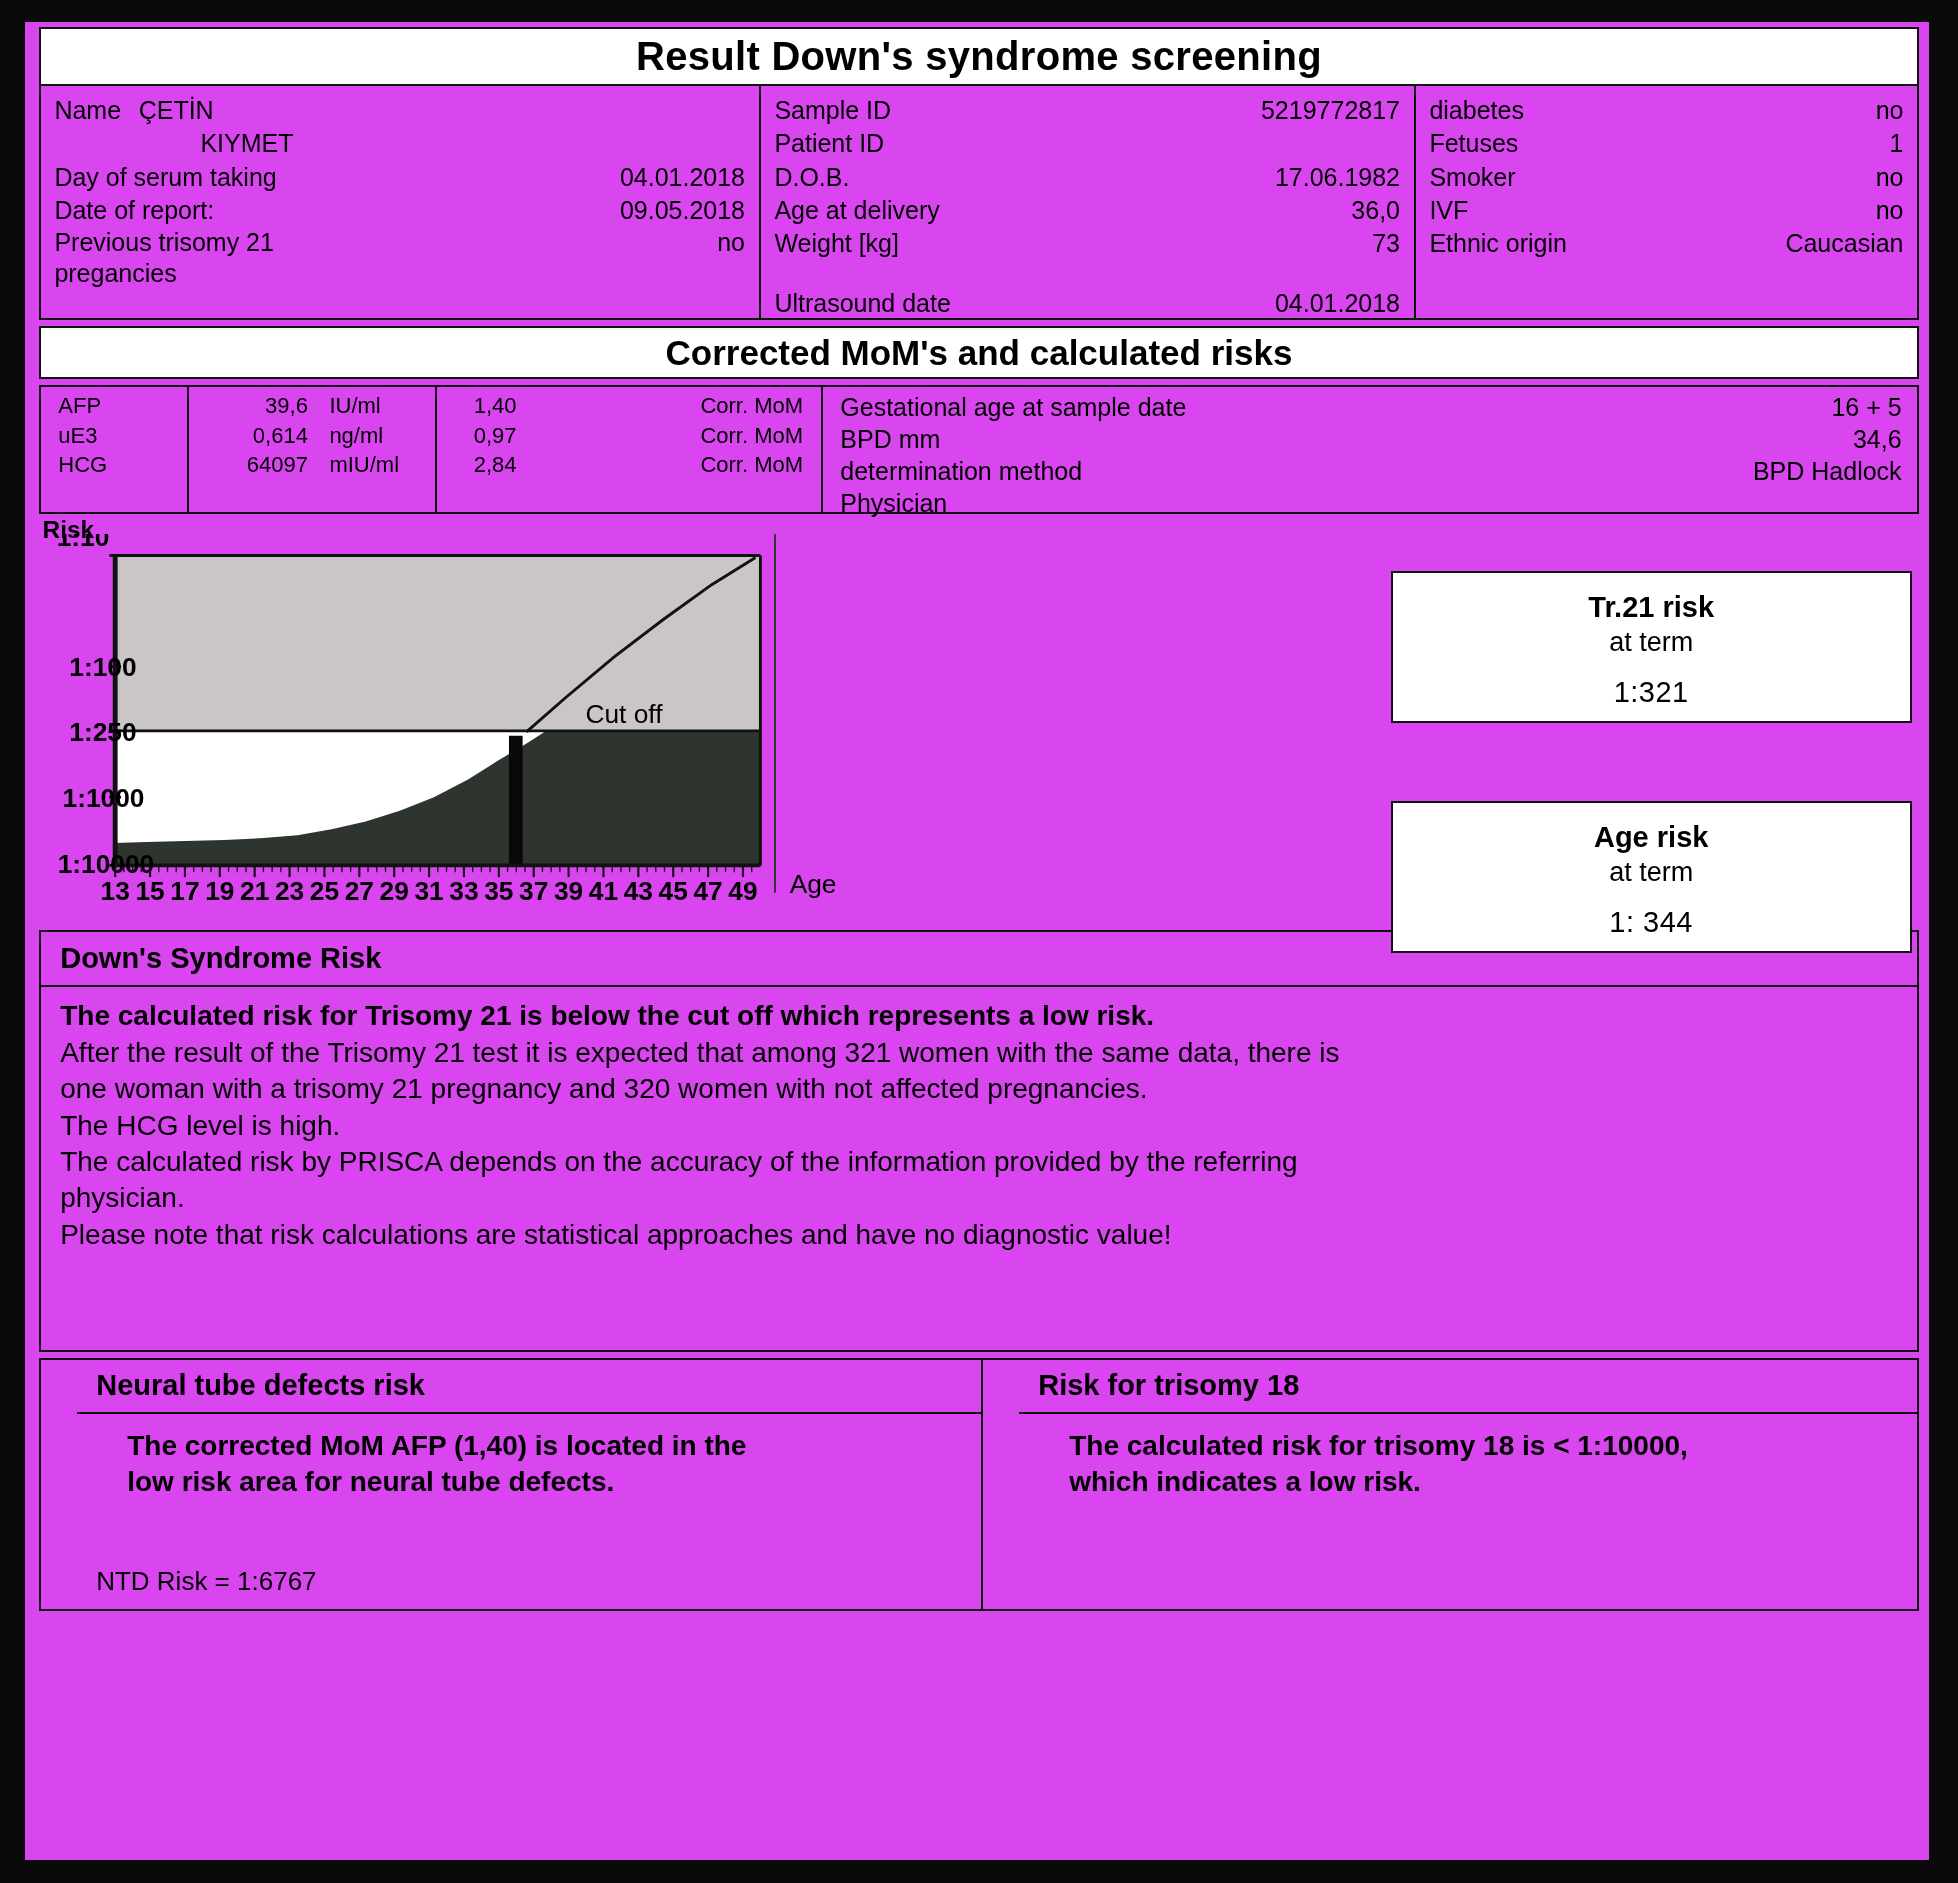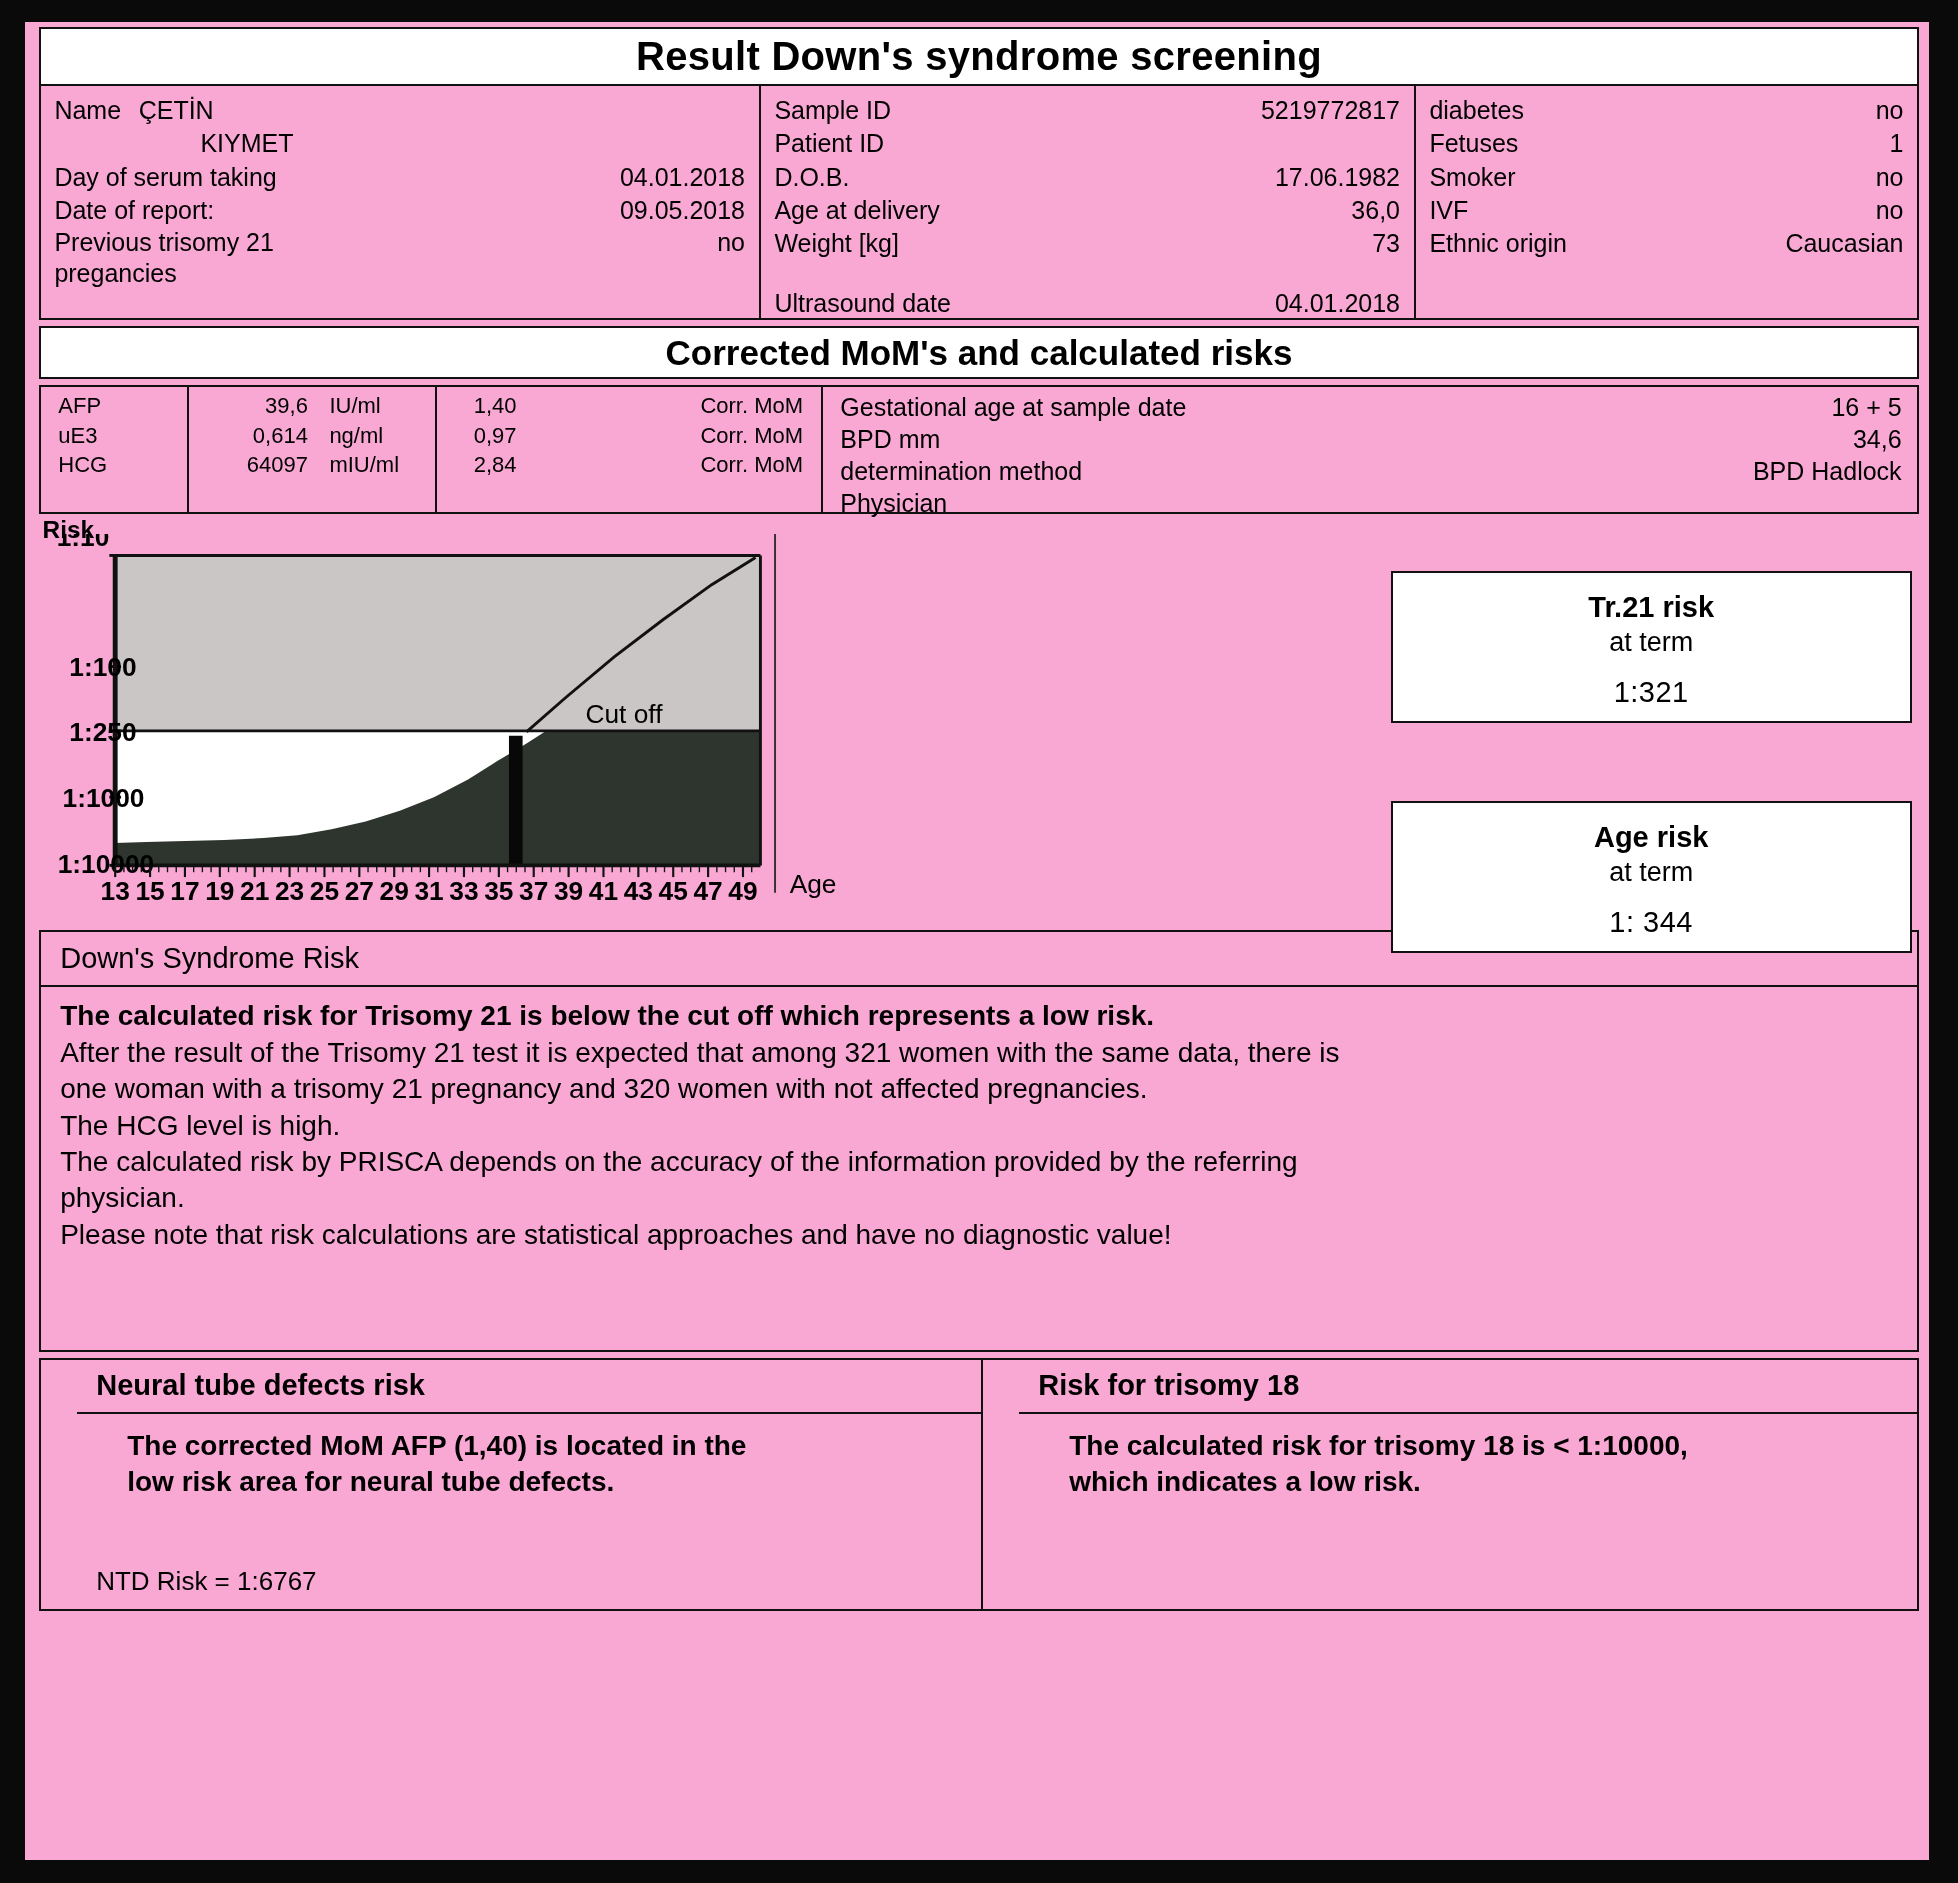--- a/index.html
+++ b/index.html
@@ -21,21 +21,21 @@
     left: 0; top: 0;
     width: 1958px; height: 1883px;
     box-sizing: border-box;
     background: #0a0a0a;
     padding: 21.5px 29px 23.4px 25px;
   }
   .page-sheet {
     position: relative;
     width: 100%;
     height: 100%;
-    background: #f9a8d4;
+    background: #d946ef;
     box-sizing: border-box;
     padding: 5.9px 9.8px 5.9px 13.7px;
   }
 
   .bx { border: 2.9px solid #111; box-sizing: border-box; background: #fff; }
 
   
   .title-banner {
     height: 59px;
     display: flex;
@@ -134,21 +134,21 @@
   }
   .risk-card.tr21 { left: 1352px; top: 55px; }
   .risk-card.agerisk { left: 1352px; top: 285px; }
   .risk-card .rc-title { font-size: 29px; font-weight: bold; line-height: 1.25; }
   .risk-card .rc-sub   { font-size: 27px; line-height: 1.3; }
   .risk-card .rc-val   { font-size: 29px; margin-top: 15.6px; letter-spacing: 0.5px;}
 
   
   .ds-panel { margin-top: 3.9px; border: 2.9px solid #111; box-sizing: border-box; }
   .ds-head { padding: 9.8px 17.6px 9.8px 19.5px; border-bottom: 2.9px solid #111; }
-  .ds-head .t { font-size: 29px; font-weight: normal; }
+  .ds-head .t { font-size: 29px; font-weight: bold; }
   .ds-body { padding: 11.7px 19.5px 17.6px 19.5px; height: 363px; box-sizing: border-box;}
   .ds-line { font-size: 28px; line-height: 1.30; }
   .ds-line.b { font-weight: bold; }
 
   
   .bottom-row { display: flex; margin-top: 5.9px; }
   .bpanel { border: 2.9px solid #111; box-sizing: border-box; padding-left: 36px; }
   .bpanel.left  { width: 944px; }
   .bpanel.right { flex: 1; margin-left: 0; border-left: none; }
   .bp-head { padding: 9.8px 17.6px 9.8px 19.5px; border-bottom: 2.9px solid #111; }

